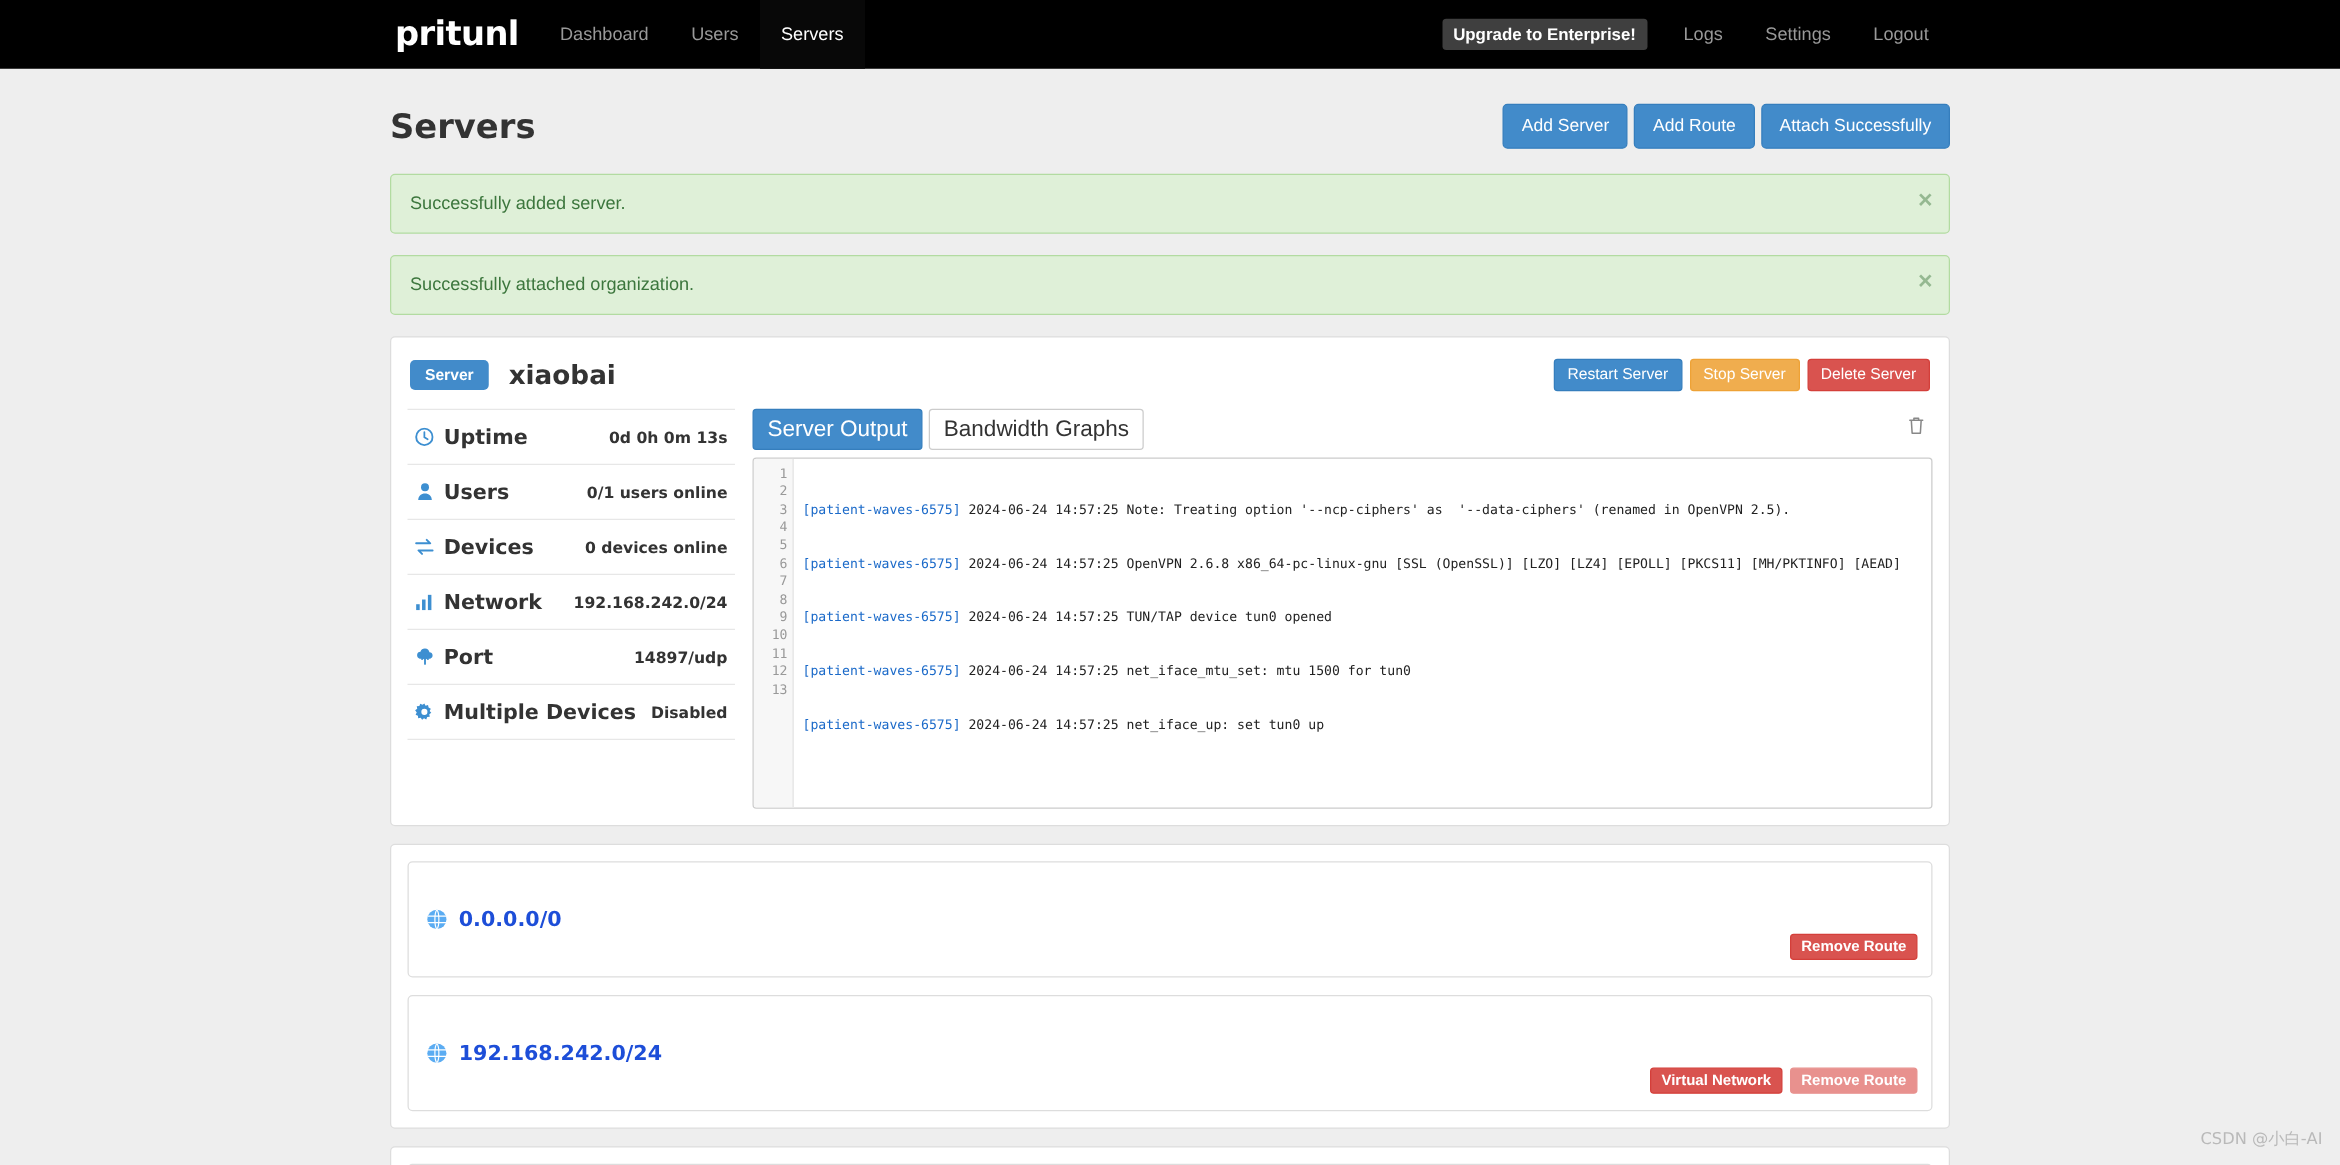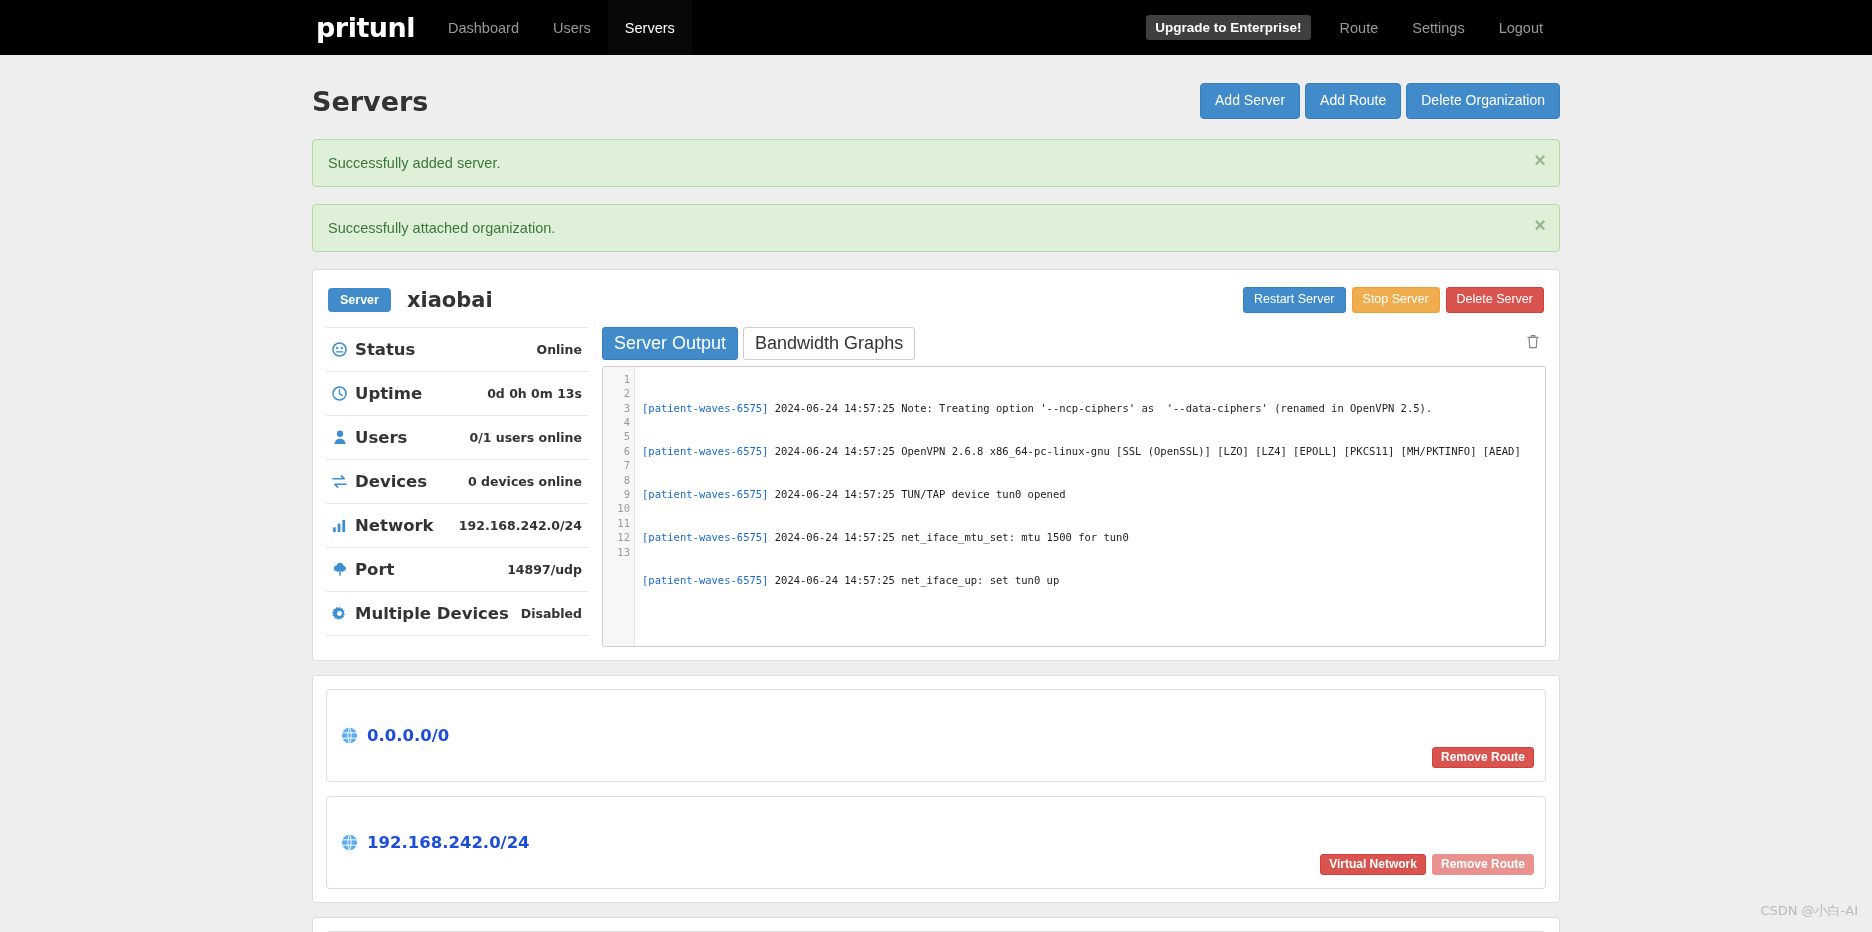--- a/index.html
+++ b/index.html
@@ -273,35 +273,35 @@
 <div class="navbar">
   <div class="nav-inner">
     <div class="brand">pritunl</div>
     <div class="nav-links">
       <a class="nav-link">Dashboard</a>
       <a class="nav-link">Users</a>
       <a class="nav-link active">Servers</a>
     </div>
     <div class="nav-right">
       <div class="upgrade-btn">Upgrade to Enterprise!</div>
-      <a class="nav-link">Route</a>
+      <a class="nav-link">Logs</a>
       <a class="nav-link">Settings</a>
       <a class="nav-link">Logout</a>
     </div>
   </div>
 </div>
 
 <div class="container">
 
   <div class="page-head">
     <div class="page-title">Servers</div>
     <div class="head-actions">
       <button class="btn btn-primary">Add Server</button>
       <button class="btn btn-primary">Add Route</button>
-      <button class="btn btn-primary">Delete Organization</button>
+      <button class="btn btn-primary">Attach Successfully</button>
     </div>
   </div>
 
   <div class="alert">
     <span>Successfully added server.</span>
     <span class="alert-close">×</span>
   </div>
   <div class="alert">
     <span>Successfully attached organization.</span>
     <span class="alert-close">×</span>
@@ -316,32 +316,20 @@
         <button class="btn btn-primary btn-sm">Restart Server</button>
         <button class="btn btn-warning btn-sm">Stop Server</button>
         <button class="btn btn-danger btn-sm">Delete Server</button>
       </div>
     </div>
 
     <div class="server-body">
 
       <div class="info-list">
 
-        <div class="info-row">
-          <span class="info-icon">
-            <svg width="15" height="15" viewBox="0 0 16 16">
-                <circle cx="8" cy="8" r="7" fill="none" stroke="currentColor" stroke-width="1.6"></circle>
-                <circle cx="5.5" cy="6.5" r="1.3" fill="currentColor"></circle>
-                <circle cx="10.5" cy="6.5" r="1.3" fill="currentColor"></circle>
-                <path d="M4 10.5h8" stroke="currentColor" stroke-width="1.4" fill="none"></path>
-              </svg>
-          </span>
-          <span class="info-label">Status</span>
-          <span class="info-value">Online</span>
-        </div>
 
         <div class="info-row">
           <span class="info-icon">
             <svg width="15" height="15" viewBox="0 0 16 16">
                 <circle cx="8" cy="8" r="7" fill="none" stroke="currentColor" stroke-width="1.6"></circle>
                 <path d="M8 4v4.3l2.8 1.7" stroke="currentColor" stroke-width="1.5" fill="none" stroke-linecap="round"></path>
               </svg>
           </span>
           <span class="info-label">Uptime</span>
           <span class="info-value">0d 0h 0m 13s</span>

